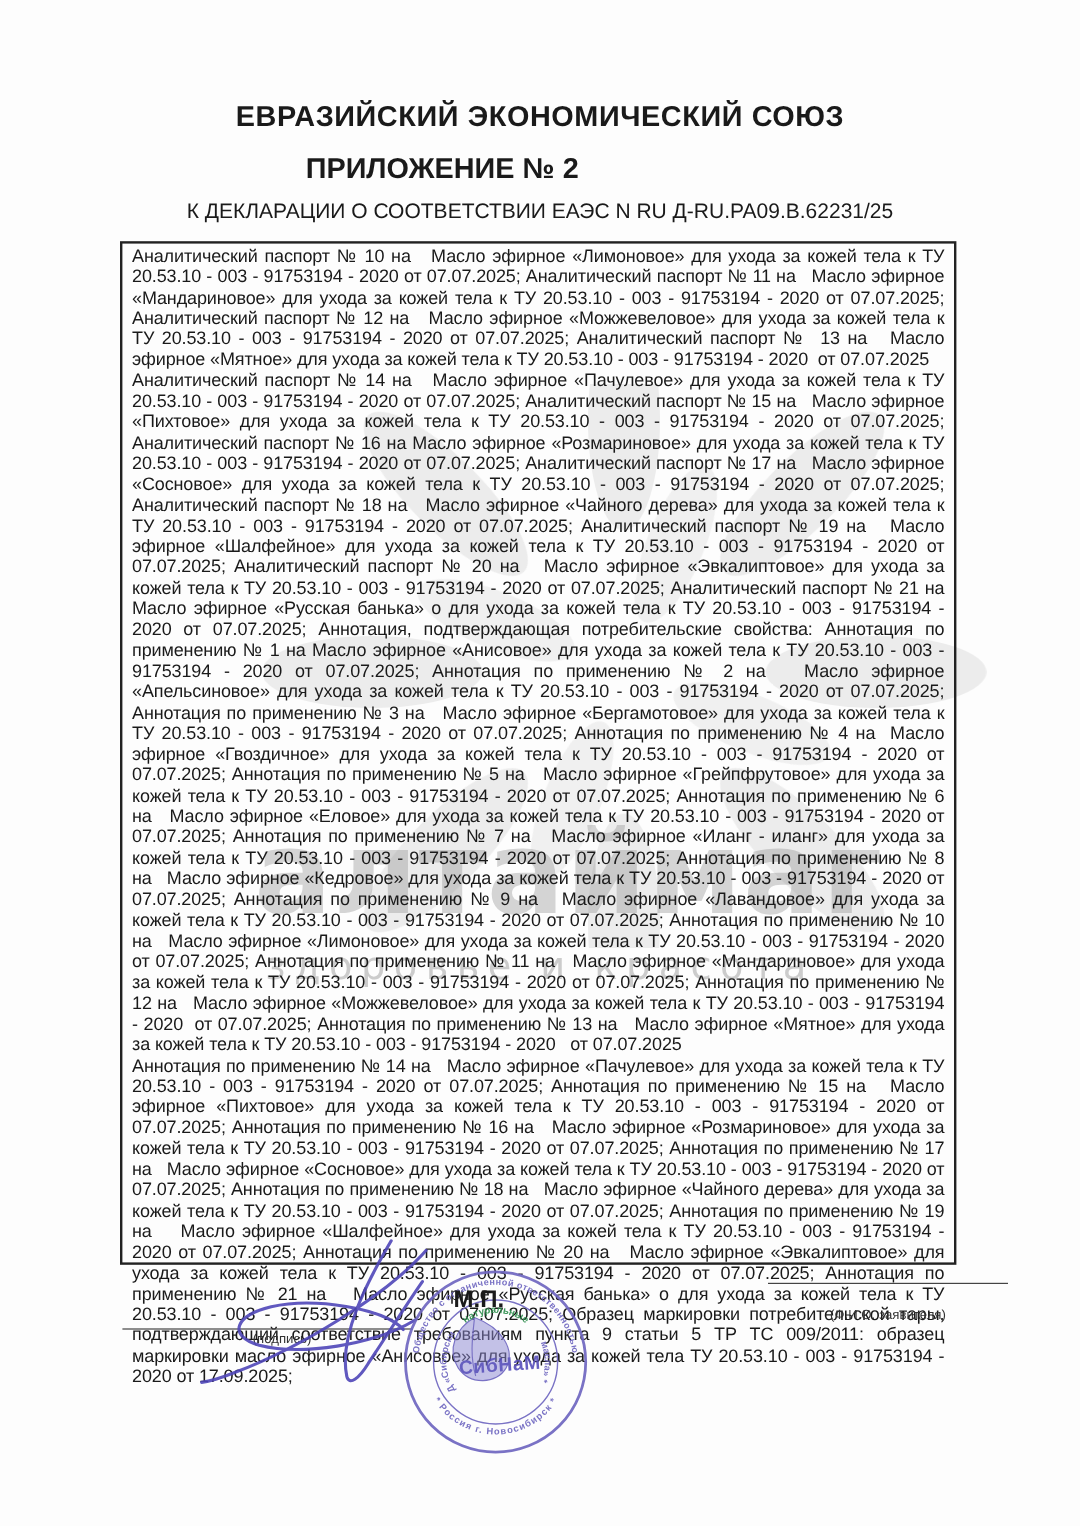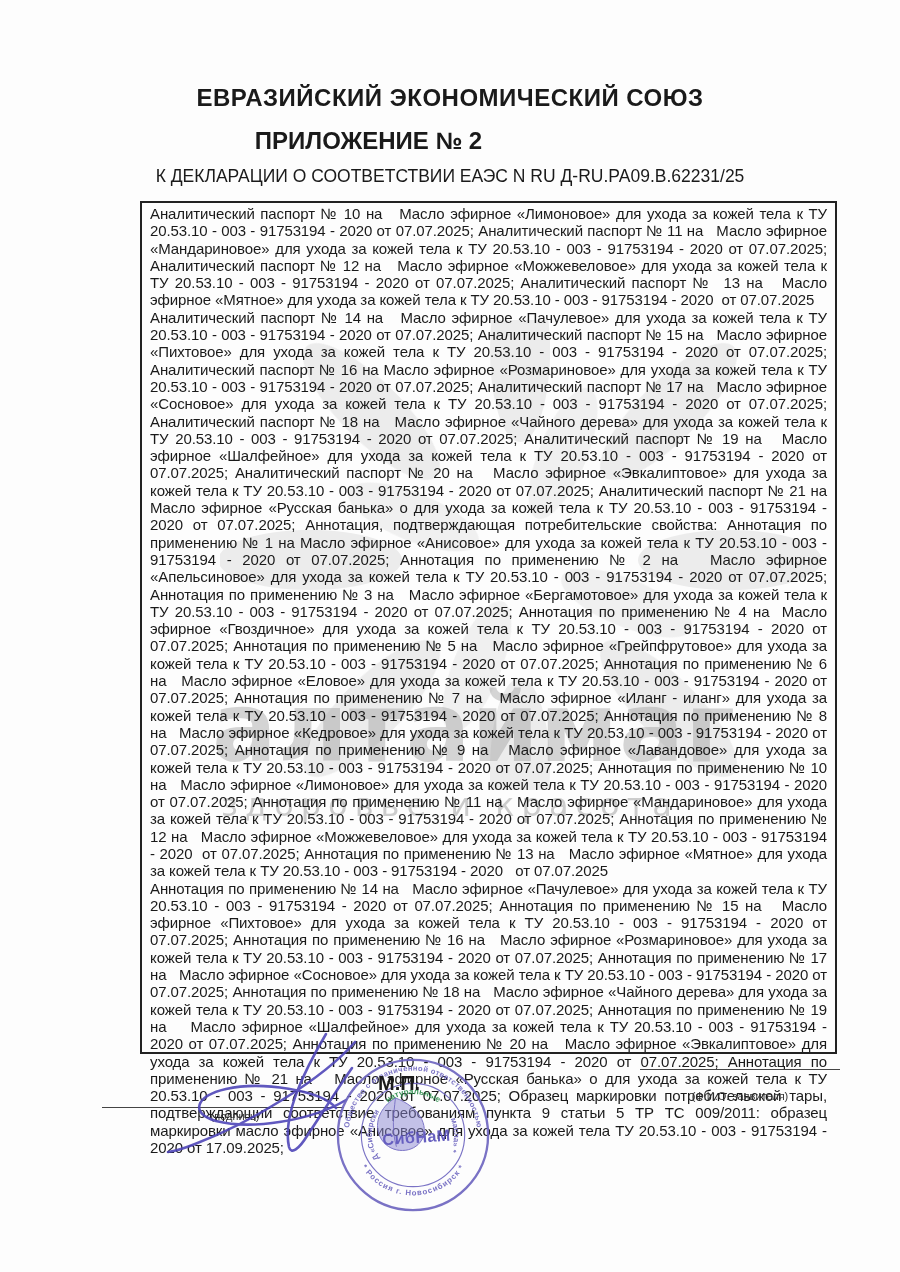--- a/index.html
+++ b/index.html
@@ -15,21 +15,21 @@
           font-family:"DejaVu Sans",sans-serif;}
   
   .h1{position:absolute;left:0;top:84px;width:900px;text-align:center;z-index:2;
       font-size:24px;font-weight:bold;letter-spacing:0.5px;}
   .h2{position:absolute;left:0;top:127px;width:737px;text-align:center;z-index:2;
       font-size:24px;font-weight:bold;}
   .h3{position:absolute;left:0;top:166px;width:900px;text-align:center;z-index:2;
       font-size:17.5px;font-weight:normal;}
   
   .textbox{position:absolute;left:100px;top:201px;width:697px;height:853px;z-index:2;
-           border:2px solid #222;box-sizing:border-box;padding:2px 8px 2px 8px;background:transparent;margin-left:40px;}
+           border:2px solid #222;box-sizing:border-box;padding:2px 8px 2px 8px;background:transparent;}
   .textbox p{margin:0;font-size:15px;line-height:17.3px;letter-spacing:-0.1px;
              text-align:justify;white-space:pre-wrap;}
   
   .mp{position:absolute;left:378px;top:1072px;z-index:4;font-size:20px;font-weight:bold;}
   .sig-line{position:absolute;left:102px;top:1107px;width:242px;border-top:1.6px solid #444;z-index:2;}
   .sig-caption{position:absolute;left:174px;top:1110px;width:122px;text-align:center;z-index:2;
                font-size:11px;color:#333;}
   .sig-svg{position:absolute;left:140px;top:1028px;z-index:3;}
   .stamp-svg{position:absolute;left:335px;top:1057px;z-index:3;opacity:0.92;}
   .name-block{position:absolute;left:635px;top:1066px;width:210px;z-index:2;text-align:center;}

